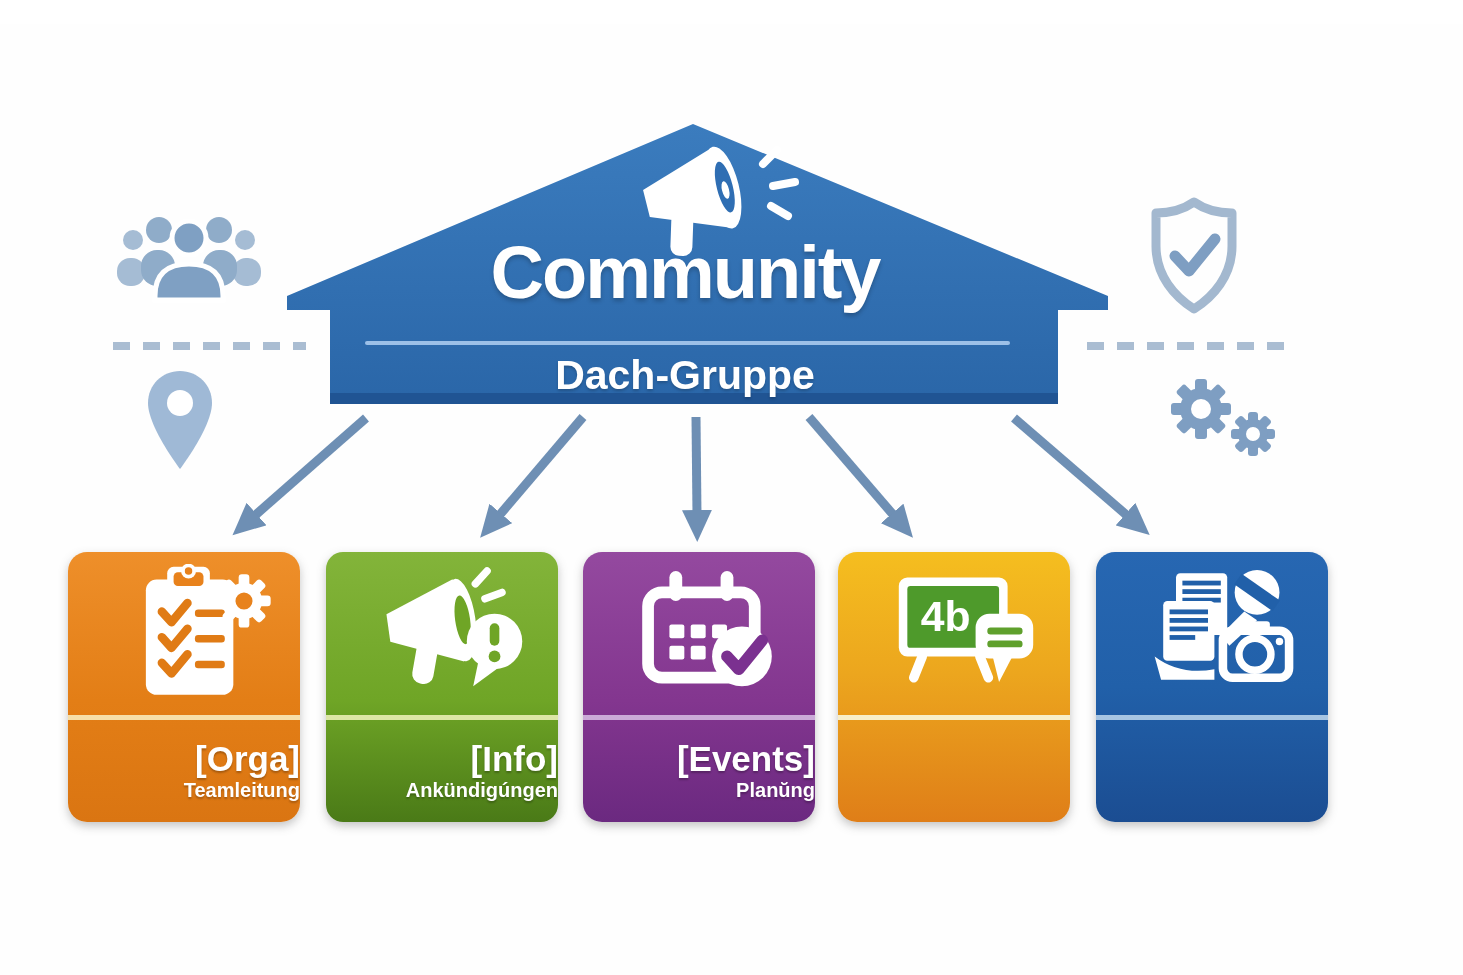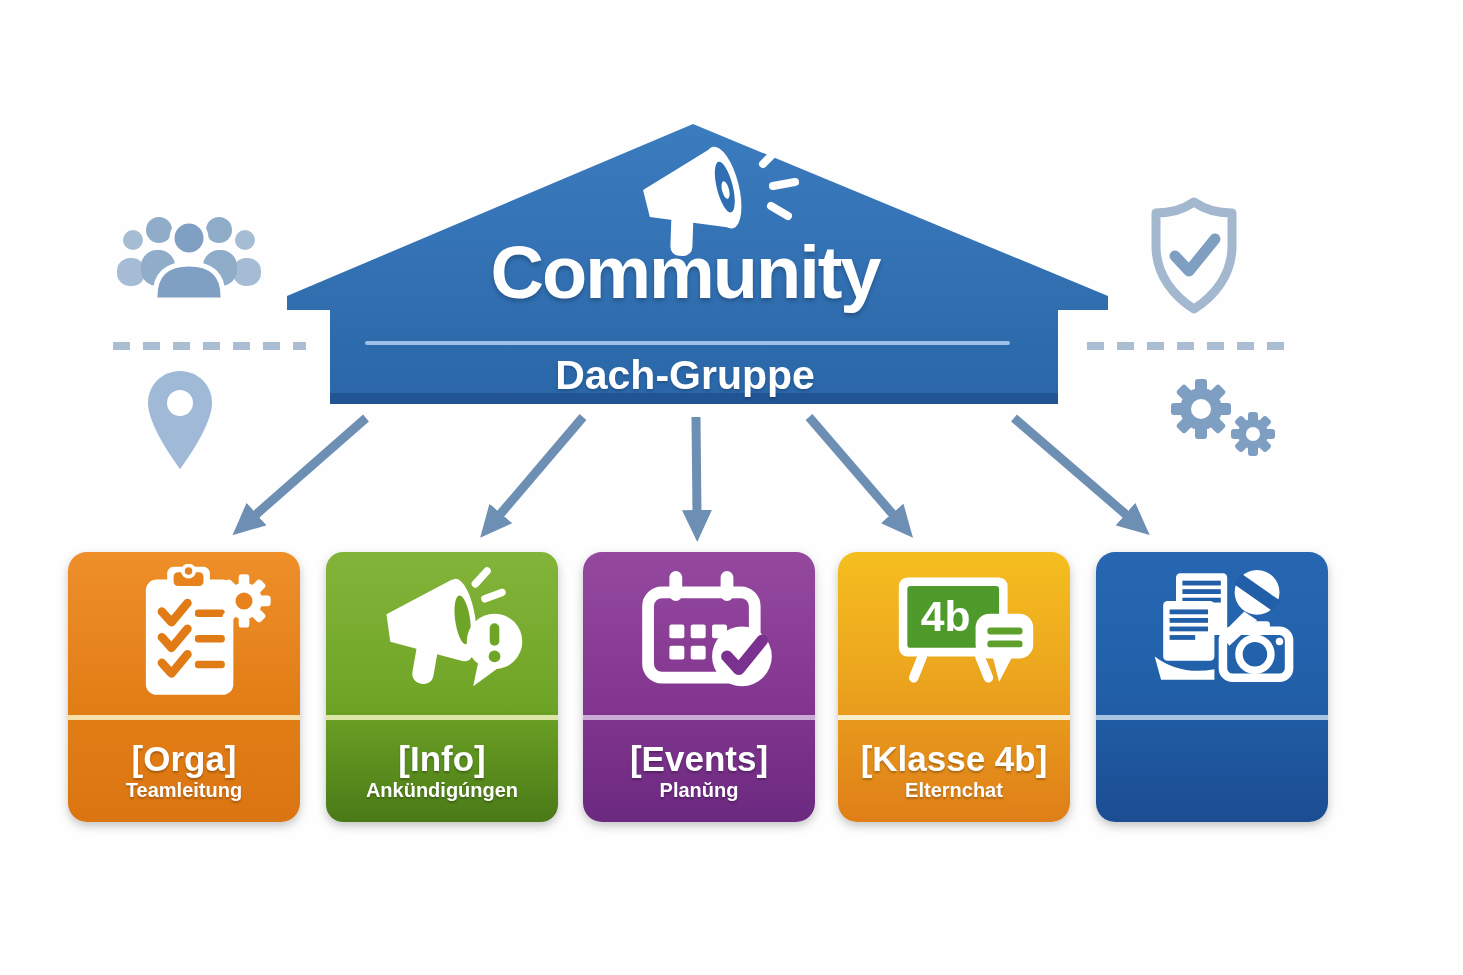--- a/index.html
+++ b/index.html
@@ -19,21 +19,21 @@
                   font-size:41px;font-weight:bold;line-height:1;text-shadow:0 2px 3px rgba(0,0,0,.2);}
   .mega-svg{position:absolute;left:355px;top:26px;width:185px;height:120px;}
 
   
   .card{position:absolute;top:528px;width:232px;height:270px;border-radius:19px;overflow:hidden;
         box-shadow:0 4px 10px rgba(90,90,90,.35);}
   .card .icon-zone{position:absolute;left:0;right:0;top:0;height:164px;display:flex;
                    align-items:center;justify-content:center;padding-left:24px;}
   .card .divider{position:absolute;left:0;right:0;top:163px;height:5px;}
   .card .label-zone{position:absolute;left:0;right:0;top:168px;bottom:0;display:flex;
-                    flex-direction:column;align-items:center;justify-content:center;gap:3px;
+                    flex-direction:column;align-items:flex-end;justify-content:center;gap:3px;
                     color:#fff;font-weight:bold;text-shadow:0 2px 2px rgba(0,0,0,.25);}
   .card .tag{font-size:35px;line-height:1.05;white-space:nowrap;}
   .card .name{font-size:20px;line-height:1.05;white-space:nowrap;}
   .card .name-narrow{font-size:26px;transform:scaleX(.88);transform-origin:center;}
 
   .c-orga{left:68px;background:linear-gradient(180deg,#EE8F2A 0%,#E37E16 55%,#DA7512 100%);}
   .c-orga .divider{background:#F7DFA9;}
   .c-info{left:326px;background:linear-gradient(180deg,#83B43A 0%,#6FA526 55%,#4A7A17 100%);border-radius:17px;}
   .c-info .divider{background:#DCE6A6;}
   .c-events{left:583px;background:linear-gradient(180deg,#94499F 0%,#83368F 55%,#6B2980 100%);}
@@ -250,24 +250,20 @@
         </g>
         <rect x="84" y="46" width="54" height="42" rx="13" fill="#fff"></rect>
         <polygon points="100,86 106,110 118,87" fill="#fff"></polygon>
         <g fill="#5FA02C">
           <rect x="95" y="59" width="33" height="6.5" rx="3"></rect>
           <rect x="95" y="71" width="33" height="6.5" rx="3"></rect>
         </g>
       </svg>
     </div>
     <div class="divider"></div>
-    <div class="label-zone">
-      <div class="tag">[Klasse 4b]</div>
-      <div class="name">Elternchat</div>
-    </div>
   </div>
 
   <div class="card c-presse">
     <div class="icon-zone">
       <svg width="160" height="140" viewBox="0 0 150 130">
         <rect x="30" y="8" width="48" height="58" rx="4" fill="#fff"></rect>
         <g fill="#2160A9">
           <rect x="36" y="15" width="36" height="4.5"></rect>
           <rect x="36" y="23" width="36" height="4.5"></rect>
           <rect x="36" y="31" width="36" height="4.5"></rect>

